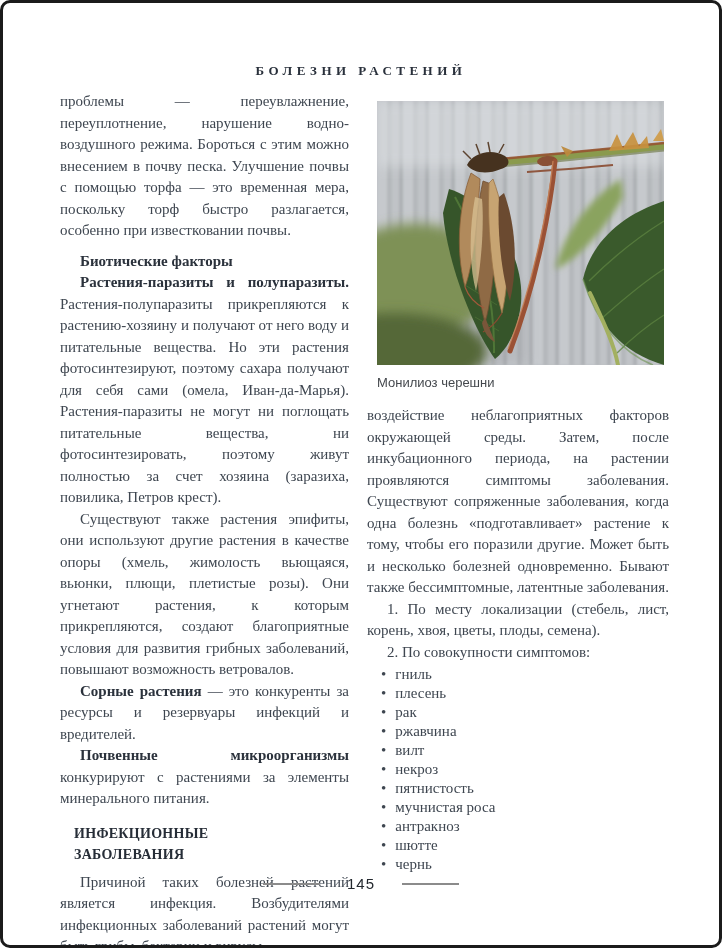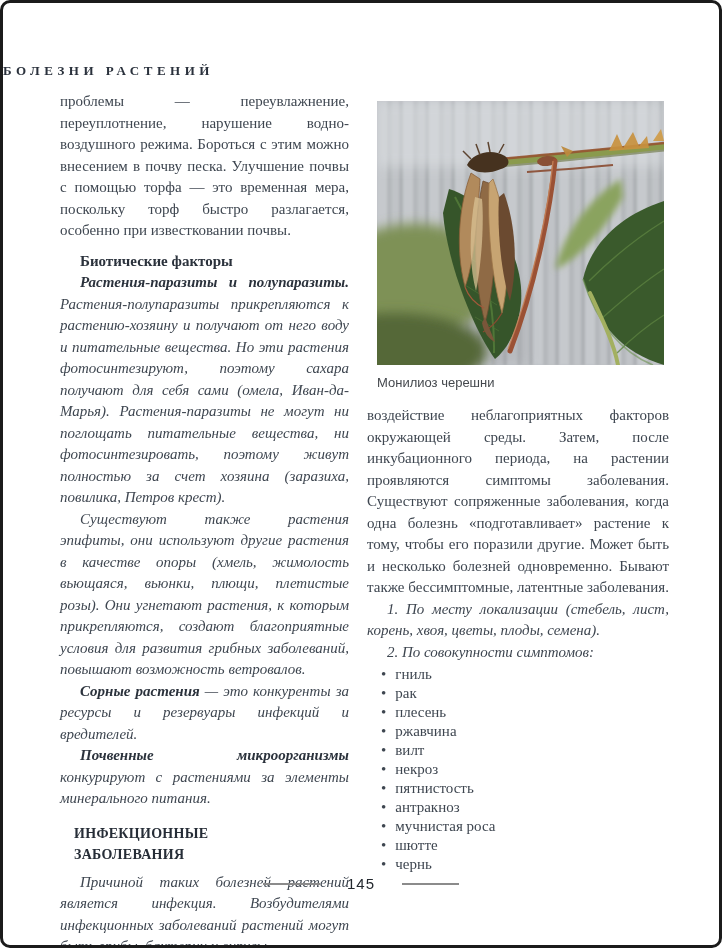--- a/index.html
+++ b/index.html
@@ -4,31 +4,31 @@
 <style>
   html,body{margin:0;padding:0;background:#ffffff;}
   .page{
     position:absolute; left:0; top:0; width:722px; height:948px;
     box-sizing:border-box; background:#ffffff;
     border:3px solid #1b1b1b; border-radius:10px; overflow:hidden;
     font-family:"Liberation Serif", serif; color:#3e4650;
   }
   .running-head{
     position:absolute; top:60px; left:0; width:100%;
-    font-size:13px; font-weight:bold;
+    text-align:center; font-size:13px; font-weight:bold;
     letter-spacing:4.5px; color:#2a313c;
   }
   .col{
     position:absolute; font-size:15px; line-height:21.5px;
     text-align:justify; color:#3e4650;
   }
   .col-left{ left:57px; top:88px; width:289px; }
   .col-right{ left:364px; top:88px; width:302px; }
   .col p{ margin:0; }
-  .col p.ind{ text-indent:20px;font-style:italic; }
+  .col p.ind{ text-indent:20px; }
   .col b{ color:#2b323c; }
   .h3{ font-weight:bold; color:#2b323c; margin-top:9px; text-indent:20px; }
   .h2{
     font-weight:bold; color:#262d37; font-size:14px; line-height:21px;
     padding-left:14px; margin:13px 0 7px 0; letter-spacing:.3px; text-align:left;
   }
   ul.symptoms{ list-style:none; margin:2px 0 0 0; padding:0 0 0 14px; }
   ul.symptoms li{ line-height:19px; text-align:left; }
   ul.symptoms li::before{ content:"\2022"; margin-right:9px; color:#3e4650; }
   figure{ margin:10px; }
@@ -138,28 +138,28 @@
         </svg>
       </div>
       <figcaption>Монилиоз черешни</figcaption>
     </figure>
     <div id="col-right-text">
         <p>воздействие неблагоприятных факторов окружающей среды. Затем, после инкубационного периода, на растении проявляются симптомы заболевания. Существуют сопряженные заболевания, когда одна болезнь «подготавливает» растение к тому, чтобы его поразили другие. Может быть и несколько болезней одновременно. Бывают также бессимптомные, латентные заболевания.</p>
         <p class="ind">1. По месту локализации (стебель, лист, корень, хвоя, цветы, плоды, семена).</p>
         <p class="ind">2. По совокупности симптомов:</p>
         <ul class="symptoms">
           <li>гниль</li>
+          <li>плесень</li>
           <li>рак</li>
-          <li>плесень</li>
           <li>ржавчина</li>
           <li>вилт</li>
           <li>некроз</li>
           <li>пятнистость</li>
+          <li>мучнистая роса</li>
           <li>антракноз</li>
-          <li>мучнистая роса</li>
           <li>шютте</li>
           <li>чернь</li>
         </ul>
       </div>
   </div>
 
   <div class="footer">
     <span class="rule"></span>
     <span class="pagenum">145</span>
     <span class="rule"></span>

